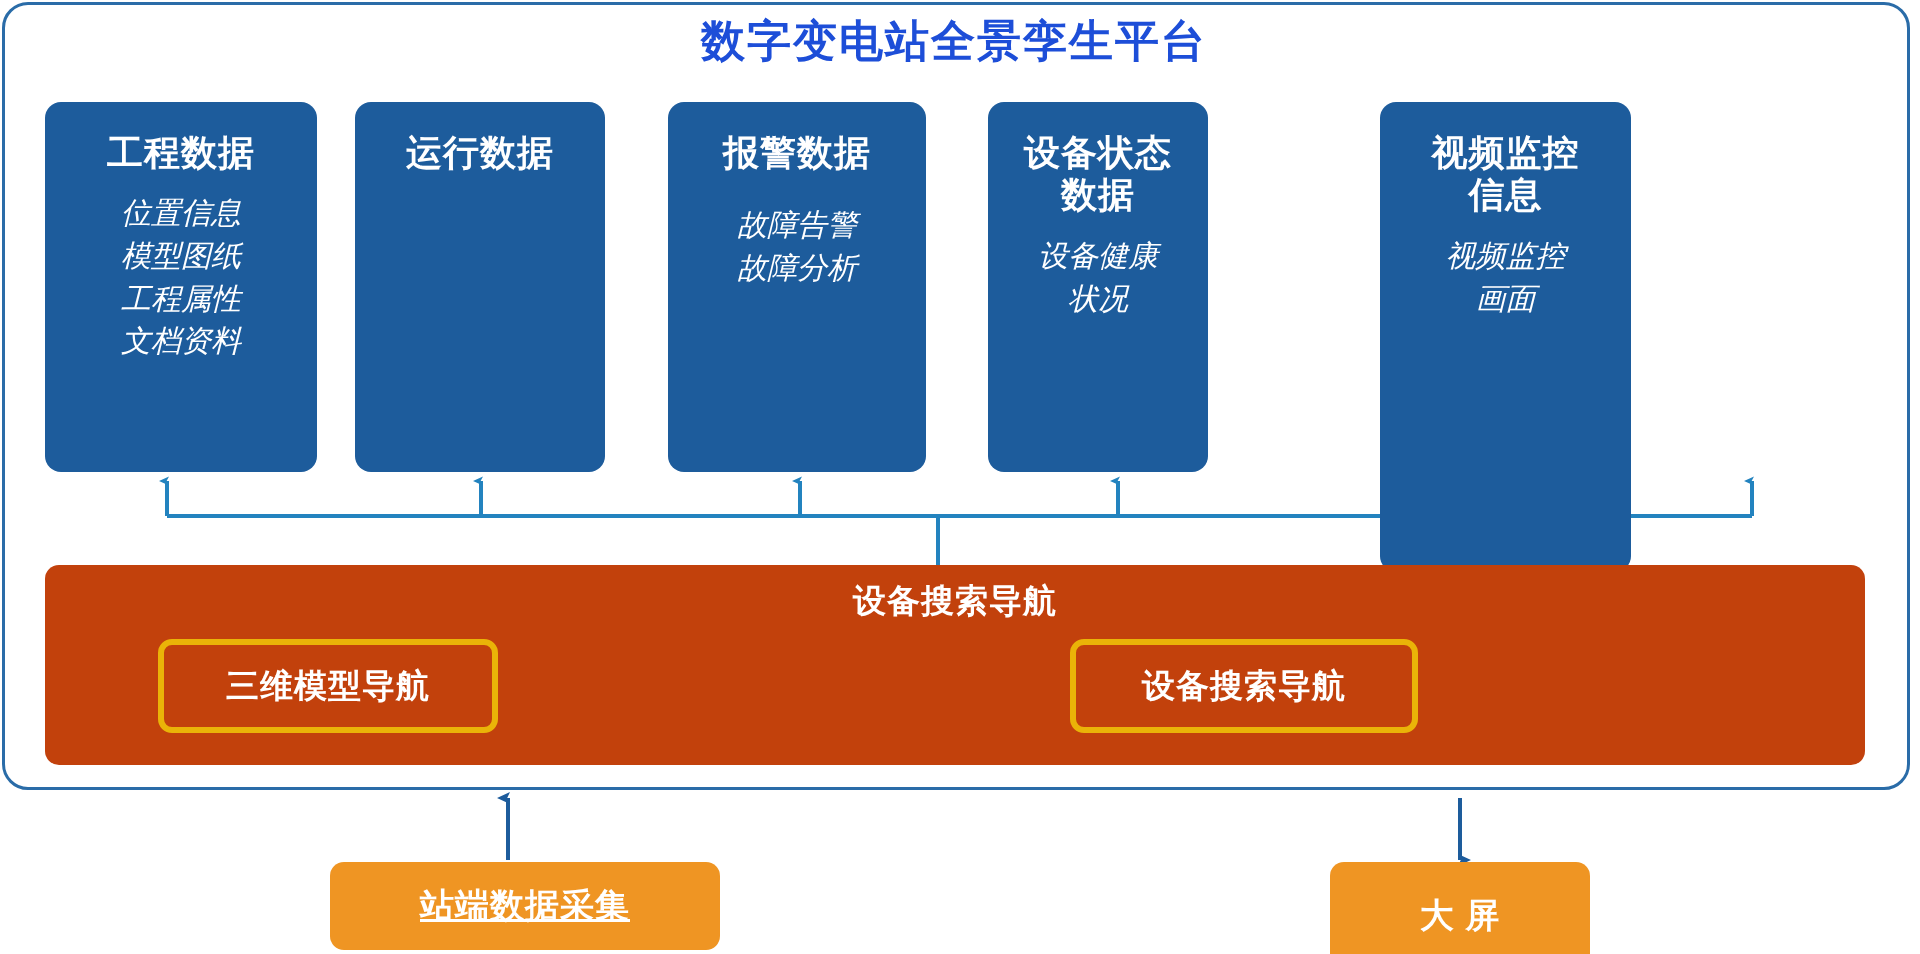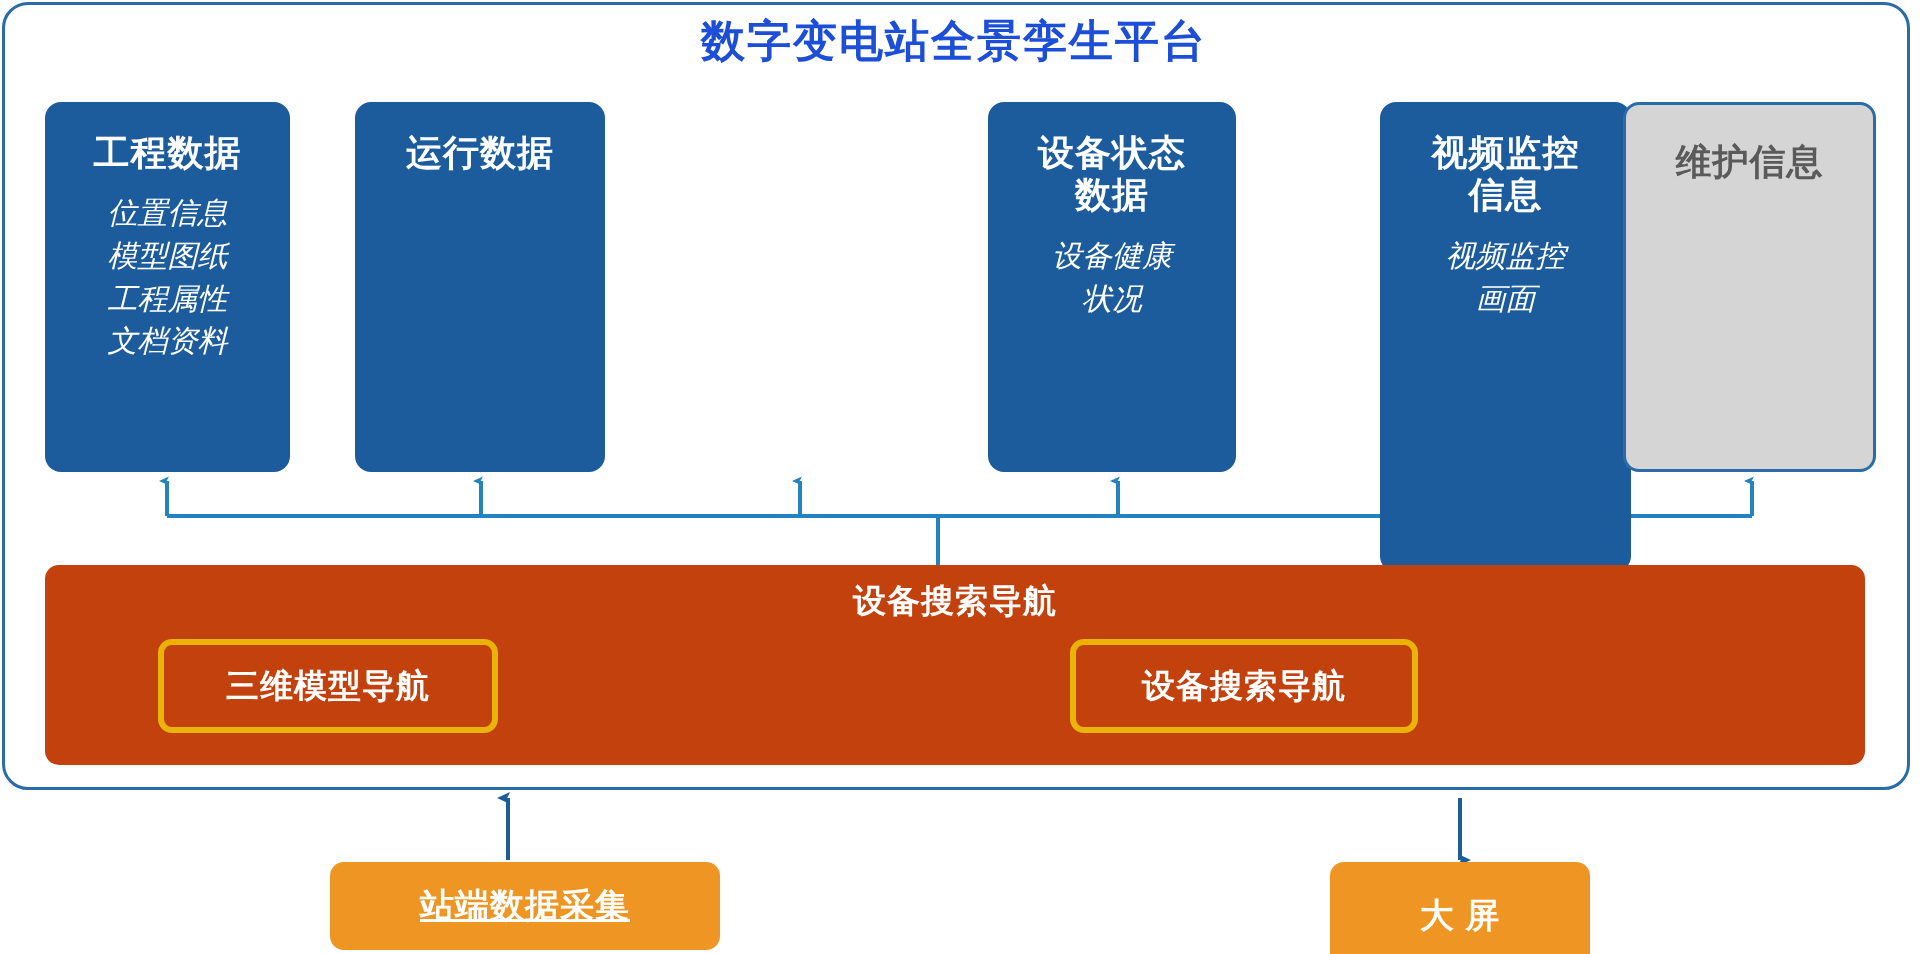--- a/index.html
+++ b/index.html
@@ -102,36 +102,43 @@
   <path d="M1434,516 L1434,481" stroke="#2383bf" stroke-width="4" fill="none" marker-end="url(#ahead)"></path>
   <path d="M1752,516 L1752,481" stroke="#2383bf" stroke-width="4" fill="none" marker-end="url(#ahead)"></path>
 
   <path d="M508,860 L508,798" stroke="#1d5c9c" stroke-width="4" fill="none" marker-end="url(#aheaddk)"></path>
 
   <path d="M1460,798 L1460,860" stroke="#1d5c9c" stroke-width="4" fill="none" marker-end="url(#aheaddk)"></path>
 </svg>
 
 <div id="cards">
 
-  <div class="card" style="left:45px;width:245px;height:370px;">
+  <div class="card" style="left:45px;width:272px;height:370px;">
     <div class="card-title">工程数据</div>
     <div class="card-sub">
       <div>位置信息</div>
       <div>模型图纸</div>
       <div>工程属性</div>
       <div>文档资料</div>
     </div>
   </div>
 
   <div class="card" style="left:355px;width:250px;height:370px;">
     <div class="card-title">运行数据</div>
   </div>
 
+  <div class="card" style="left:668px;width:258px;height:370px;">
+    <div class="card-title">报警数据</div>
+    <div class="card-sub" style="margin-top:30px;">
+      <div>故障告警</div>
+      <div>故障分析</div>
+    </div>
+  </div>
 
-  <div class="card" style="left:988px;width:248px;height:370px;">
+  <div class="card" style="left:988px;width:220px;height:370px;">
     <div class="card-title">
       <div>设备状态</div>
       <div>数据</div>
     </div>
     <div class="card-sub">
       <div>设备健康</div>
       <div>状况</div>
     </div>
   </div>
 
@@ -139,23 +146,20 @@
     <div class="card-title">
       <div>视频监控</div>
       <div>信息</div>
     </div>
     <div class="card-sub">
       <div>视频监控</div>
       <div>画面</div>
     </div>
   </div>
 
-  <div class="card gray" style="left:1623px;width:253px;height:370px;padding-top:36px;">
-    <div class="card-title">维护信息</div>
-  </div>
 
 </div>
 
 <div id="navbar">
   <div id="navbar-title">设备搜索导航</div>
 
   <div class="navbtn" style="left:113px;width:340px;">
     <span>三维模型导航</span>
   </div>
 

